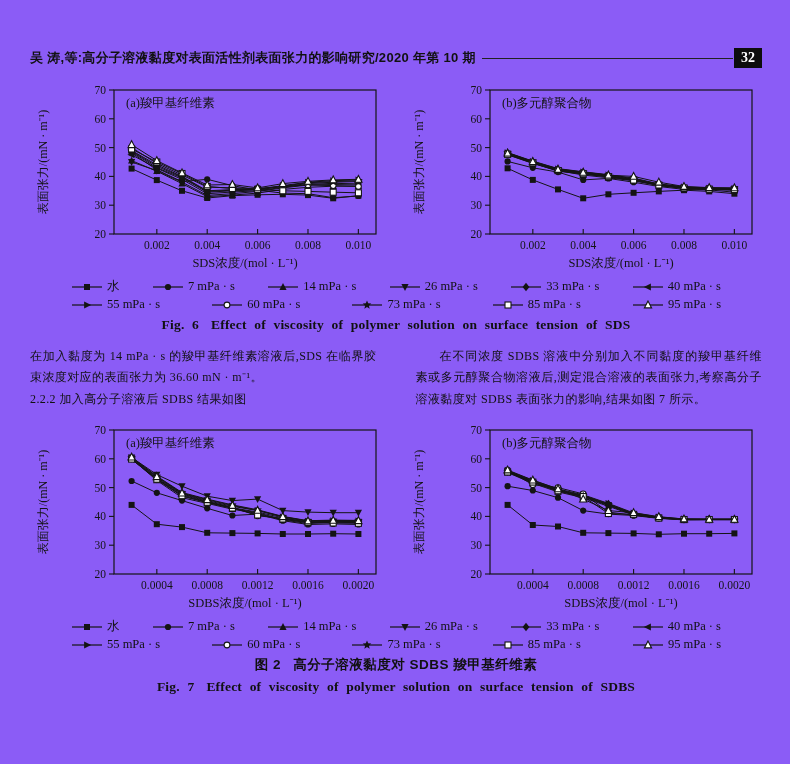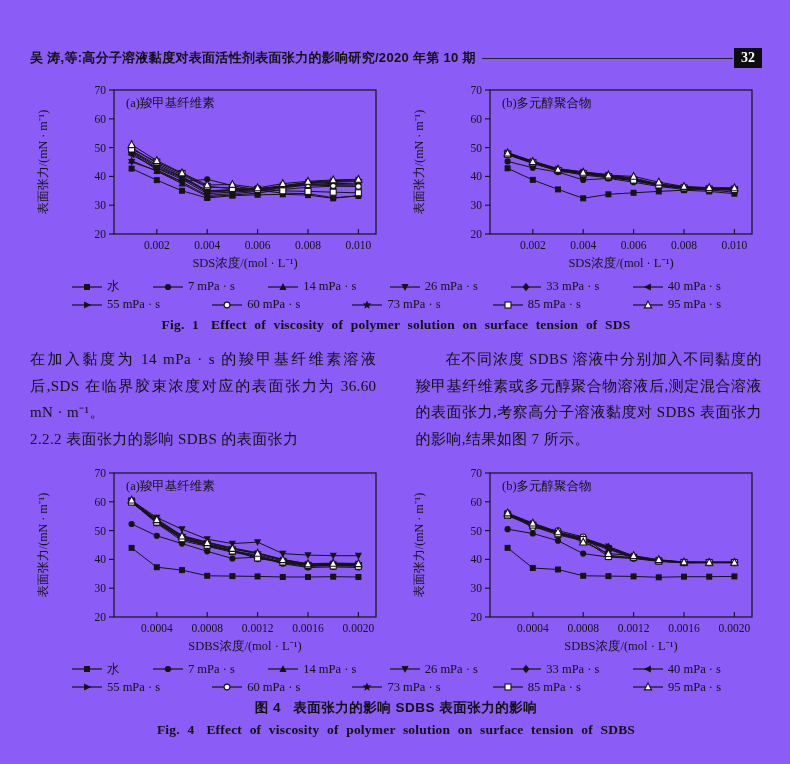--- a/index.html
+++ b/index.html
@@ -30,21 +30,21 @@
     text-align:center; font-family:"Liberation Sans", sans-serif;
     font-weight:bold; font-size:13.5px; margin-top:4px; letter-spacing:0.5px;
   }
   .caption-cn .cap-text { margin-left:12px; }
   .caption-en {
     text-align:center; font-weight:bold; font-size:13.5px; margin-top:5px;
     letter-spacing:0.2px; word-spacing:4px;
   }
   .caption-en .cap-text { margin-left:12px; }
   
-  .body-text { display:flex; gap:39px; margin-top:13px; font-size:15px; line-height:1.78; }
+  .body-text { display:flex; gap:39px; margin-top:13px; font-size:12px; line-height:1.78; }
   .body-col { flex:1; text-align:justify; letter-spacing:0.4px; }
   .body-col p { margin:0; }
   .indent-2em { text-indent:2em; }
 </style>
 </head>
 <body>
 
 <div class="page">
 
   <header class="running-header">
@@ -435,28 +435,28 @@
           <span class="legend-item">
             <svg width="32" height="10" viewBox="0 0 32 10">
               <line x1="1" y1="5" x2="31" y2="5" stroke="#141414" stroke-width="1.2"></line>
               <polygon points="16,1.1 12.4,7.9 19.6,7.9" fill="#fff" stroke="#141414" stroke-width="1.1"></polygon>
             </svg>
             <span>95 mPa · s</span>
           </span>
         </div>
       </div>
     <div class="caption-en">
-      <span class="cap-label">Fig. 1</span><span class="cap-text">Effect of viscosity of polymer solution on surface tension of SDS</span>
+      <span class="cap-label">Fig. 6</span><span class="cap-text">Effect of viscosity of polymer solution on surface tension of SDS</span>
     </div>
   </section>
 
   <section class="body-text">
     <div class="body-col">
       <p>在加入黏度为 14 mPa · s 的羧甲基纤维素溶液后,SDS 在临界胶束浓度对应的表面张力为 36.60 mN · m⁻¹。</p>
-      <p>2.2.2  表面张力的影响 SDBS 的表面张力</p>
+      <p>2.2.2  加入高分子溶液后 SDBS 结果如图</p>
     </div>
     <div class="body-col">
       <p class="indent-2em">在不同浓度 SDBS 溶液中分别加入不同黏度的羧甲基纤维素或多元醇聚合物溶液后,测定混合溶液的表面张力,考察高分子溶液黏度对 SDBS 表面张力的影响,结果如图 7 所示。</p>
     </div>
   </section>
 
   <section>
     <div class="charts-row">
       <div class="chart">
           <svg width="356" height="192" viewBox="0 0 356 192" font-family="Liberation Serif, serif">
@@ -838,20 +838,20 @@
           <span class="legend-item">
             <svg width="32" height="10" viewBox="0 0 32 10">
               <line x1="1" y1="5" x2="31" y2="5" stroke="#141414" stroke-width="1.2"></line>
               <polygon points="16,1.1 12.4,7.9 19.6,7.9" fill="#fff" stroke="#141414" stroke-width="1.1"></polygon>
             </svg>
             <span>95 mPa · s</span>
           </span>
         </div>
       </div>
     <div class="caption-cn">
-      <span class="cap-label">图 4</span><span class="cap-text">表面张力的影响 SDBS 表面张力的影响</span>
+      <span class="cap-label">图 2</span><span class="cap-text">高分子溶液黏度对 SDBS 羧甲基纤维素</span>
     </div>
     <div class="caption-en">
-      <span class="cap-label">Fig. 4</span><span class="cap-text">Effect of viscosity of polymer solution on surface tension of SDBS</span>
+      <span class="cap-label">Fig. 7</span><span class="cap-text">Effect of viscosity of polymer solution on surface tension of SDBS</span>
     </div>
   </section>
 
 </div>
 
 </body></html>

